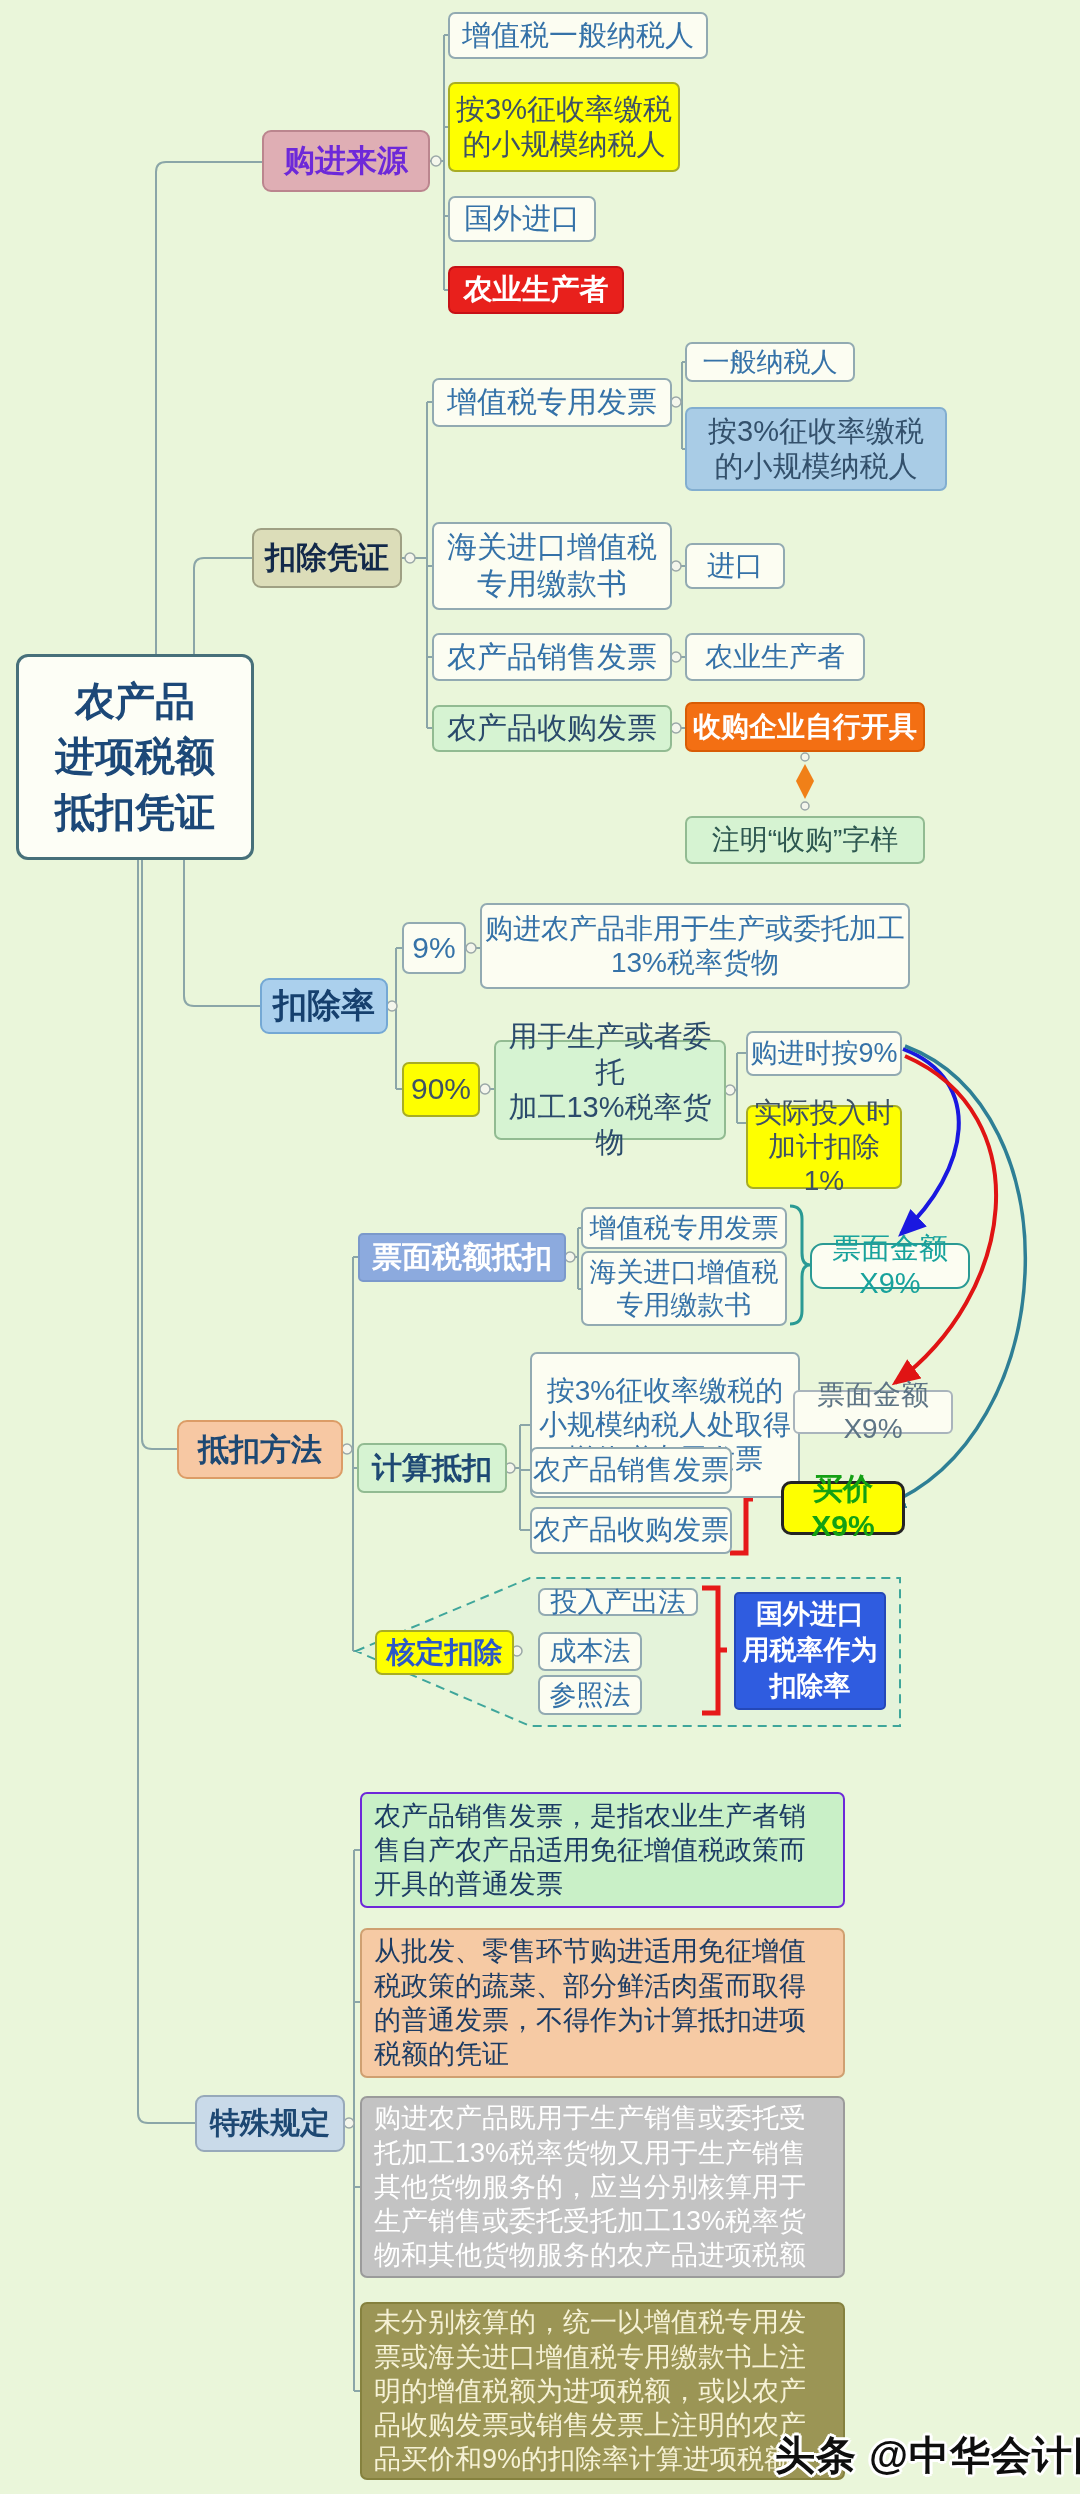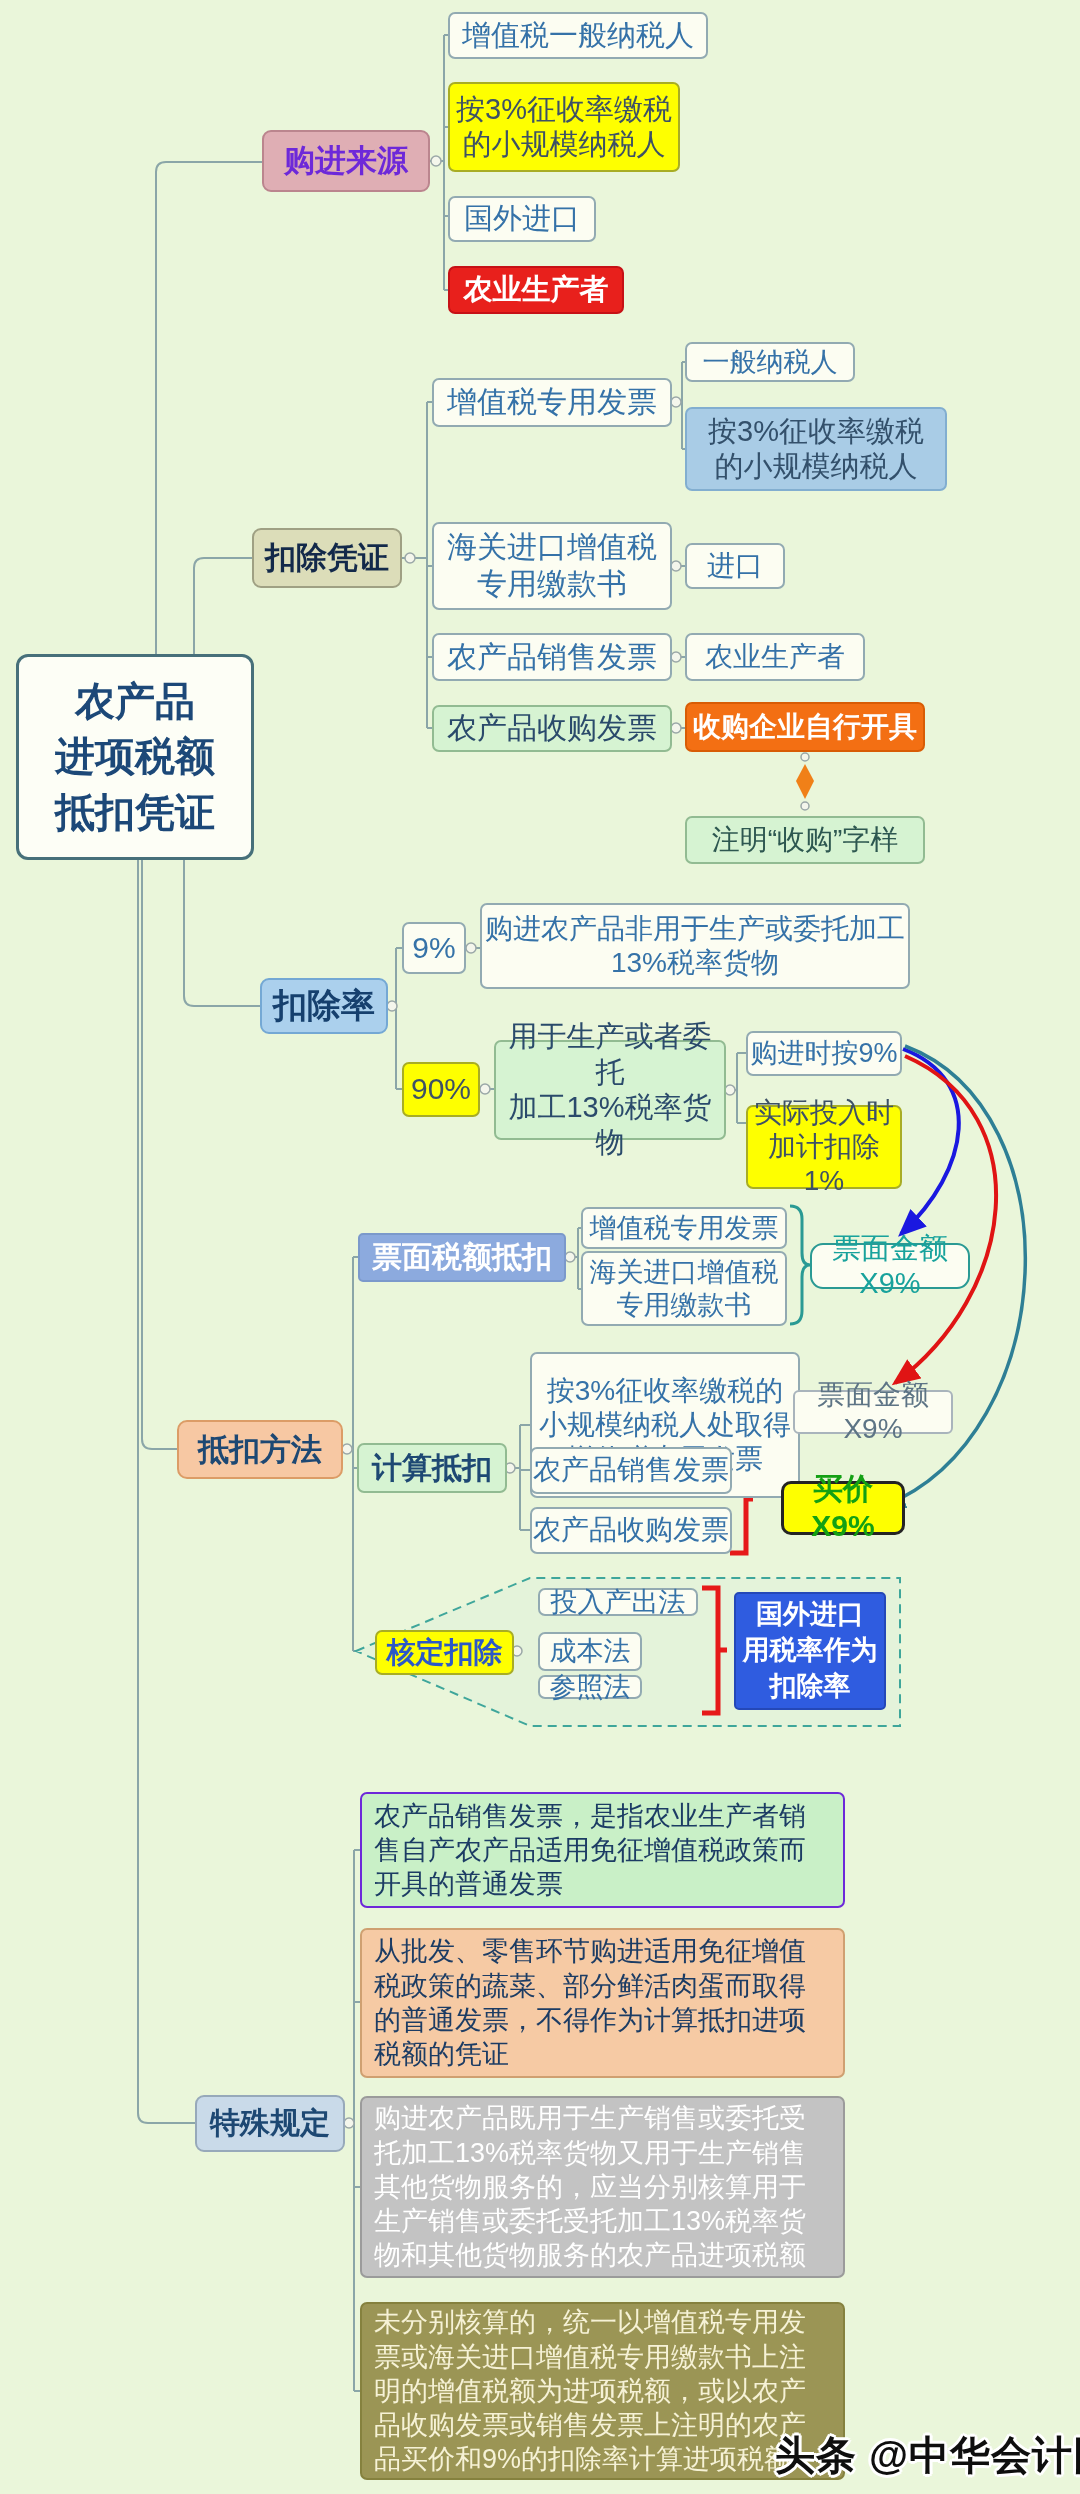--- a/index.html
+++ b/index.html
@@ -210,21 +210,21 @@
     <span class="line">小规模纳税人处取得</span>
     <span class="line">增值税专用发票</span>
   </div>
   <div class="node" id="b4c2ar">票面金额X9%</div>
   <div class="node white" style="left:530px;top:1447px;width:202px;height:47px;font-size:28px;">农产品销售发票</div>
   <div class="node white" style="left:530px;top:1507px;width:202px;height:47px;font-size:28px;">农产品收购发票</div>
   <div class="node" id="b4c2r">买价X9%</div>
   <div class="node yellow" id="b4c3">核定扣除</div>
   <div class="node white" style="left:538px;top:1588px;width:160px;height:28px;font-size:27px;">投入产出法</div>
   <div class="node white" style="left:538px;top:1632px;width:104px;height:39px;font-size:27px;">成本法</div>
-  <div class="node white" style="left:538px;top:1675px;width:104px;height:24px;font-size:27px;">参照法</div>
+  <div class="node white" style="left:538px;top:1675px;width:104px;height:40px;font-size:27px;">参照法</div>
   <div class="node" id="b4c3r">
     <span class="line">国外进口</span>
     <span class="line">用税率作为</span>
     <span class="line">扣除率</span>
   </div>
 
   <div class="node" id="b5-label">特殊规定</div>
   <div class="node leftpara" id="b5c1">农产品销售发票，是指农业生产者销售自产农产品适用免征增值税政策而开具的普通发票</div>
   <div class="node leftpara" id="b5c2">从批发、零售环节购进适用免征增值税政策的蔬菜、部分鲜活肉蛋而取得的普通发票，不得作为计算抵扣进项税额的凭证</div>
   <div class="node leftpara" id="b5c3">购进农产品既用于生产销售或委托受托加工13%税率货物又用于生产销售其他货物服务的，应当分别核算用于生产销售或委托受托加工13%税率货物和其他货物服务的农产品进项税额</div>

